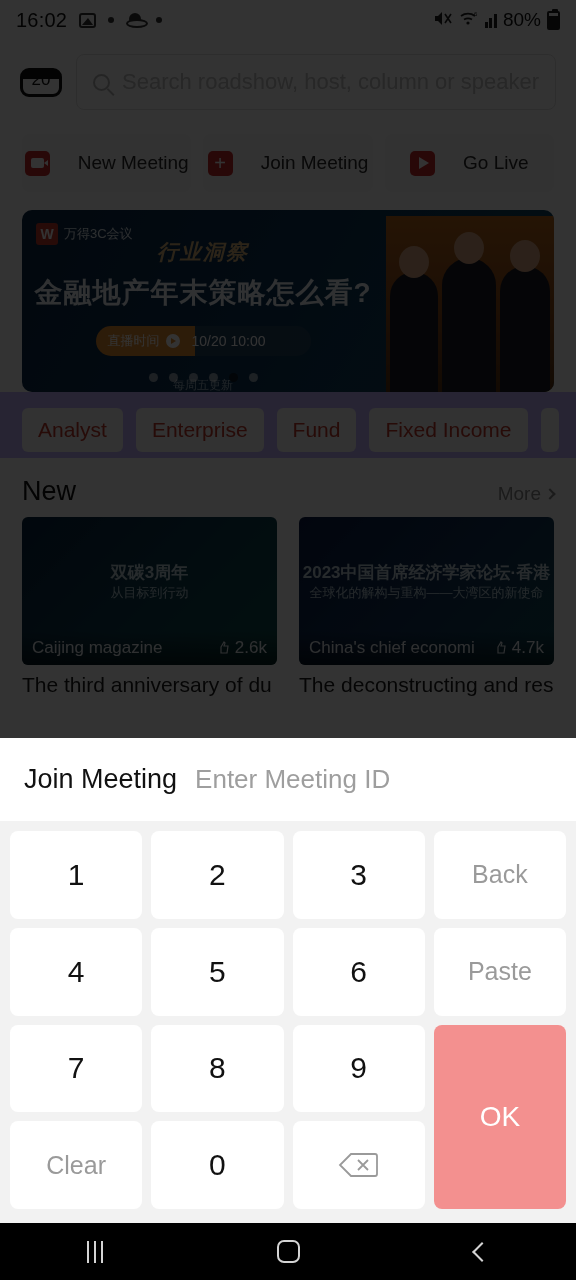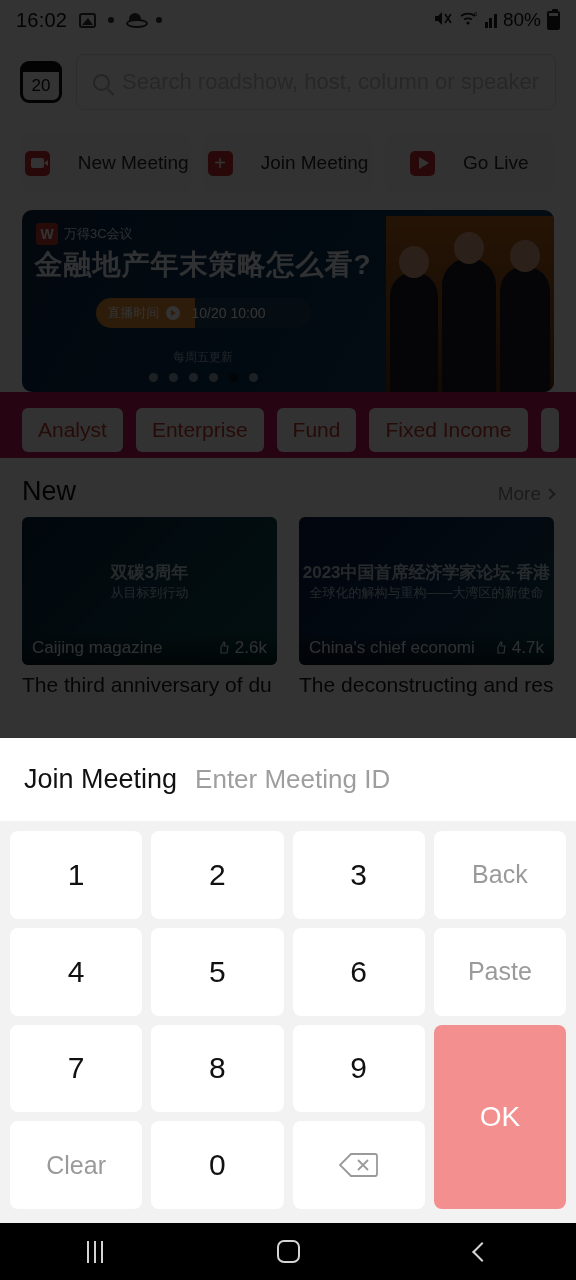--- a/index.html
+++ b/index.html
@@ -64,21 +64,21 @@
   }
   .sig-bars { display:flex; align-items:flex-end; gap:1.5px; height:16px; }
   .sig-bars i { width:3px; background:#222; display:block; }
 
   
   .search-row {
     display:flex; align-items:center; gap:14px;
     padding:14px 20px 10px 20px; background:#fff;
   }
   .cal-badge {
-    width:42px; height:42px; border:3px solid #111; border-radius:9px;
+    width:42px; height:29px; border:3px solid #111; border-radius:9px;
     display:flex; align-items:flex-end; justify-content:center;
     font-size:17px; color:#111; padding-bottom:4px; position:relative;
     background:#fff; flex:0 0 auto;
   }
   .cal-badge:before {
     content:""; position:absolute; top:0; left:0; right:0; height:8px;
     background:#111;
   }
   .search-box {
     flex:1; height:56px; border:1px solid #e2e2e2; border-radius:8px;
@@ -151,21 +151,21 @@
   .head { position:absolute; top:-26px; left:50%; transform:translateX(-50%);
     width:30px; height:32px; border-radius:50%; background:#d9a783; }
   .banner-dots {
     position:absolute; bottom:10px; left:0; right:170px;
     display:flex; justify-content:center; gap:11px;
   }
   .banner-dots i { width:9px;height:9px;border-radius:50%;background:rgba(255,255,255,.55);display:block; }
   .banner-dots i.on { background:#0a1a28; }
 
   
-  .chips-row { display:flex; gap:13px; padding:16px 22px 6px 22px; background:#be185d; overflow:hidden; }
+  .chips-row { display:flex; gap:13px; padding:16px 22px 6px 22px; background:#c4b5fd; overflow:hidden; }
   .chip {
     height:44px; border-radius:6px; background:#f7f7f7; color:#c0392b;
     font-size:21px; display:flex; align-items:center; padding:0 16px; white-space:nowrap; flex:0 0 auto;
   }
   .chip.partial { width:18px; padding:0; }
 
   
   .section-head {
     display:flex; align-items:baseline; justify-content:space-between;
     padding:18px 22px 10px 22px; background:#fff;
@@ -318,20 +318,21 @@
           </div>
         <div class="person p3">
             <span class="head"></span>
           </div>
       </div>
       <div class="banner-logo">
         <span class="logo-sq">W</span>
         <span class="logo-tx">万得3C会议</span>
       </div>
       <div class="banner-center">
+        <div class="b-kicker">行业洞察</div>
         <div class="b-title">金融地产年末策略怎么看?</div>
         <div class="b-badge">
           <span class="bb-label">直播时间</span>
           <span class="bb-play"></span>
           <span class="bb-time">10/20 10:00</span>
         </div>
         <div class="b-sub">每周五更新</div>
       </div>
       <div class="banner-dots">
         <i></i>

